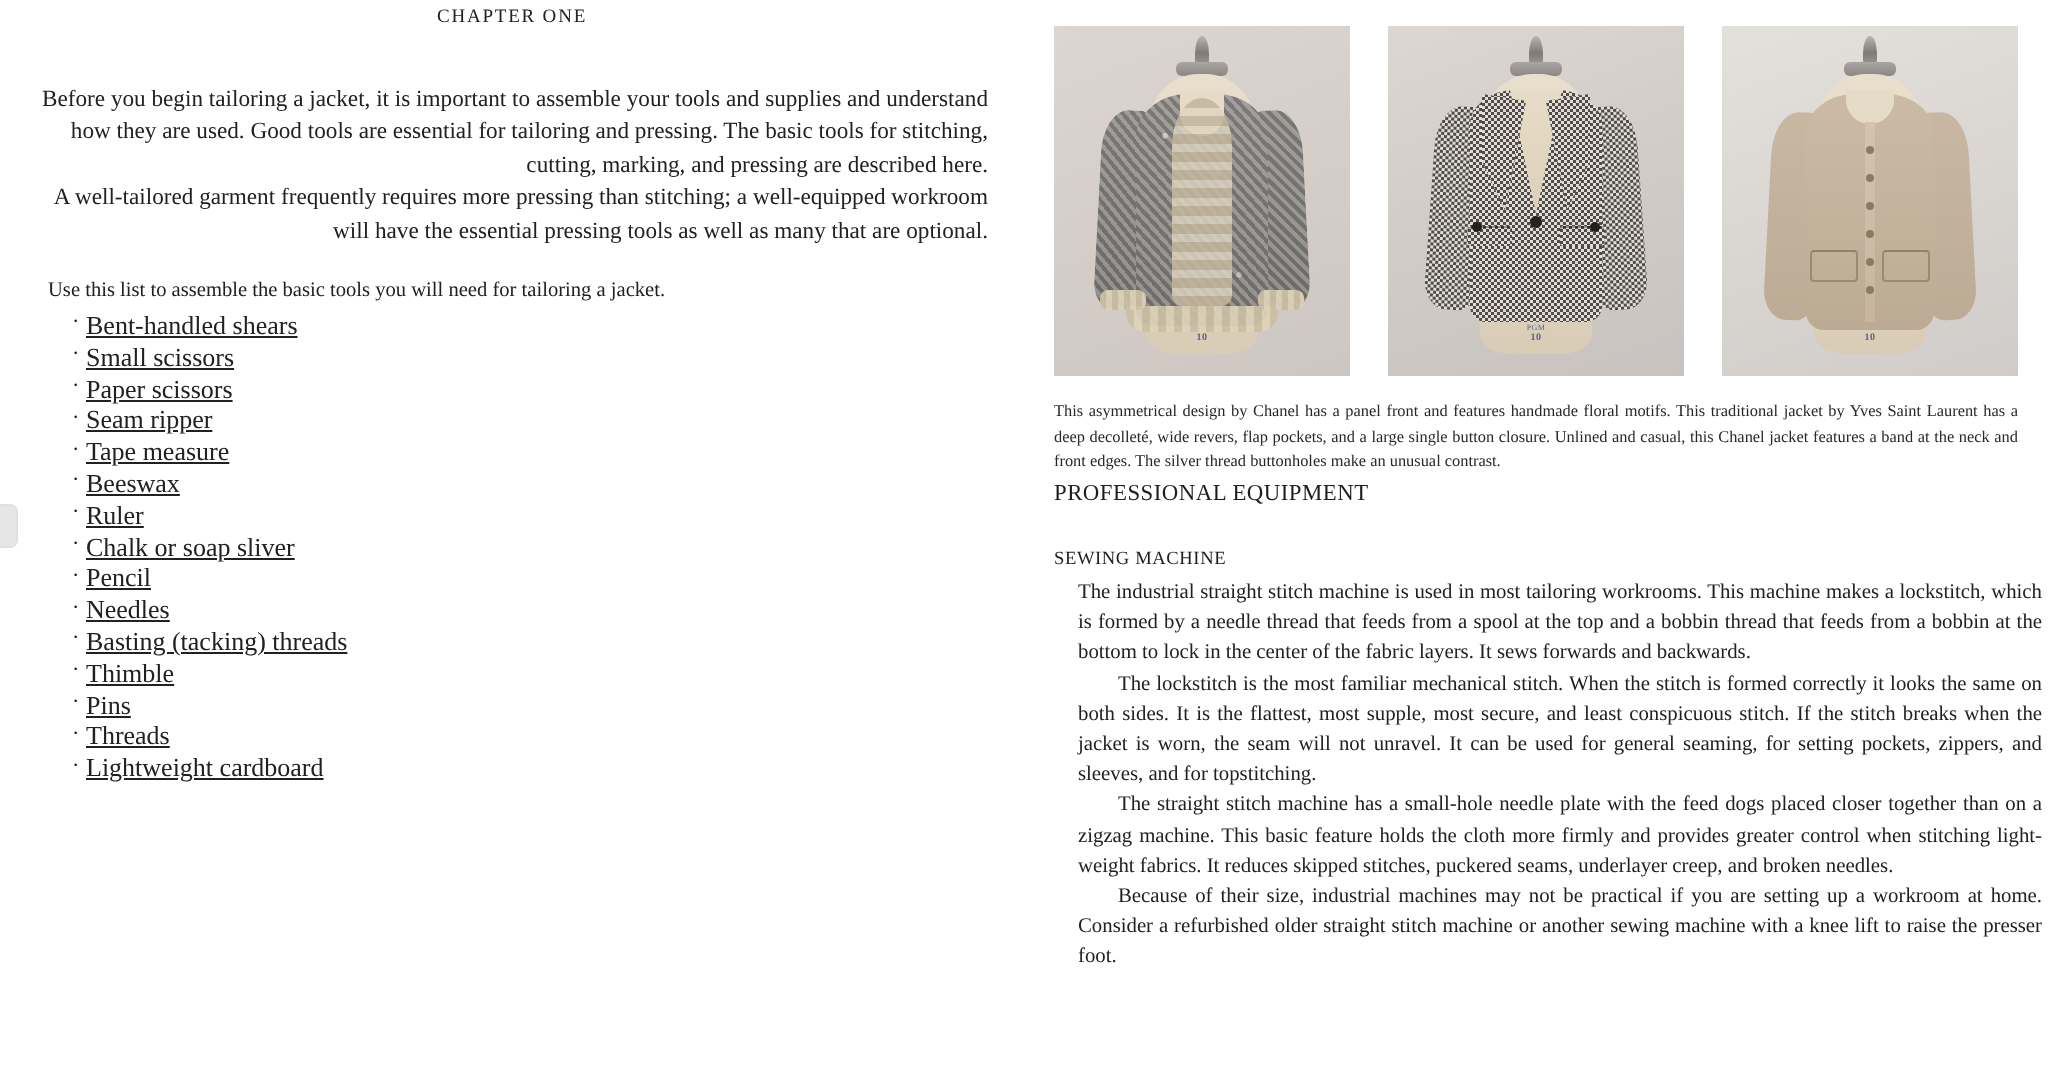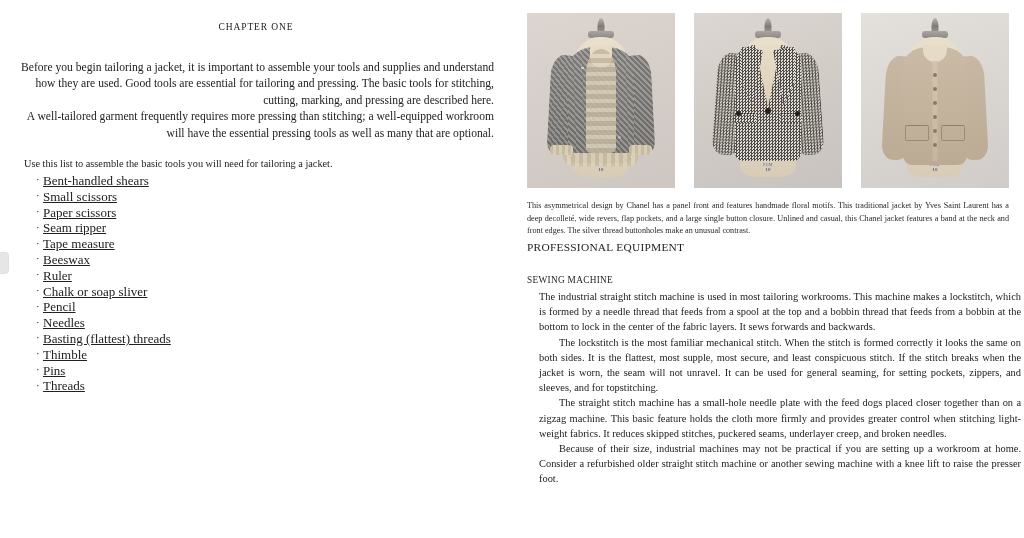--- a/index.html
+++ b/index.html
@@ -32,21 +32,20 @@
   
   .page {
     position: absolute;
     inset: 0;
     display: flex;
   }
   .col-left {
     width: 512px;
     position: relative;
     box-sizing: border-box;
-    margin-top: 18px;
   }
   .col-right {
     width: 512px;
     position: relative;
     box-sizing: border-box;
   }
 
   
   .chapter-label {
     text-align: center;
@@ -448,24 +447,25 @@
       <li>Bent-handled shears</li>
       <li>Small scissors</li>
       <li>Paper scissors</li>
       <li>Seam ripper</li>
       <li>Tape measure</li>
       <li>Beeswax</li>
       <li>Ruler</li>
       <li>Chalk or soap sliver</li>
       <li>Pencil</li>
       <li>Needles</li>
-      <li>Basting (flattest) threads</li>
+      <li>Basting (tacking) threads</li>
       <li>Thimble</li>
       <li>Pins</li>
       <li>Threads</li>
+      <li>Lightweight cardboard</li>
     </ul>
   </div>
 
   <div class="col-right">
 
     <div class="image-strip">
 
       <div class="photo photo-1">
         <div class="bg"></div>
         <div class="finial"></div>

